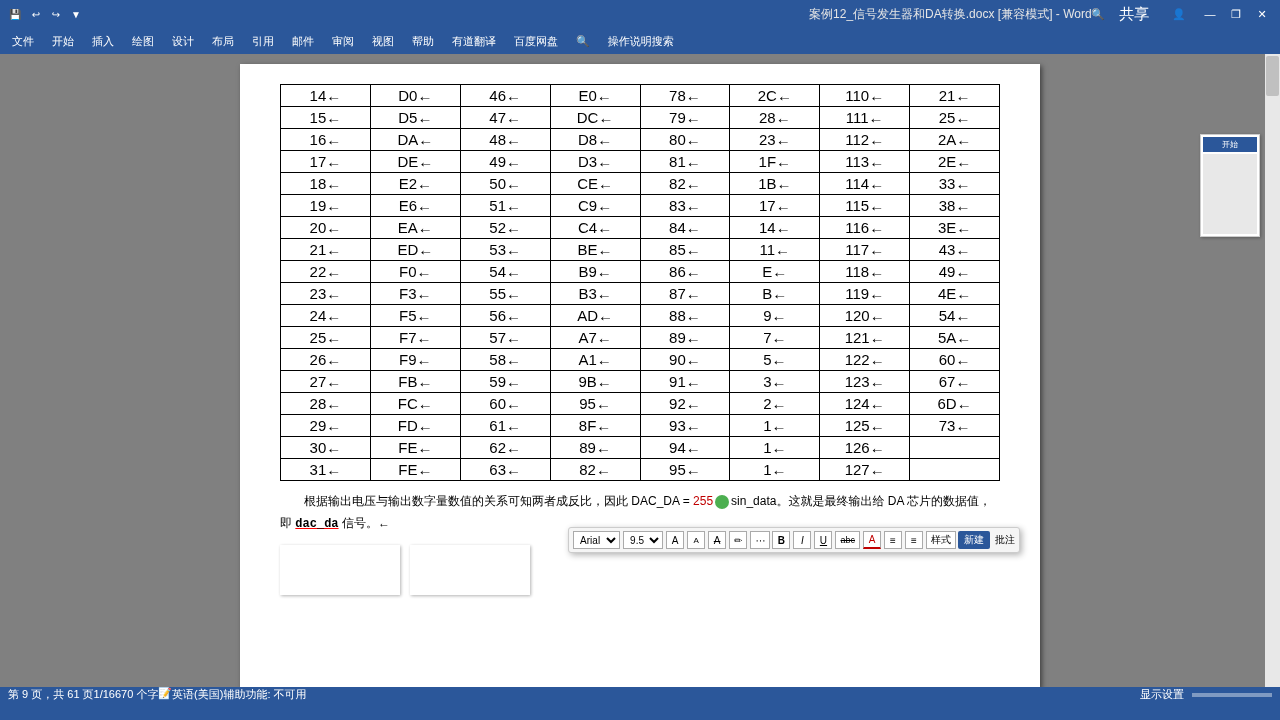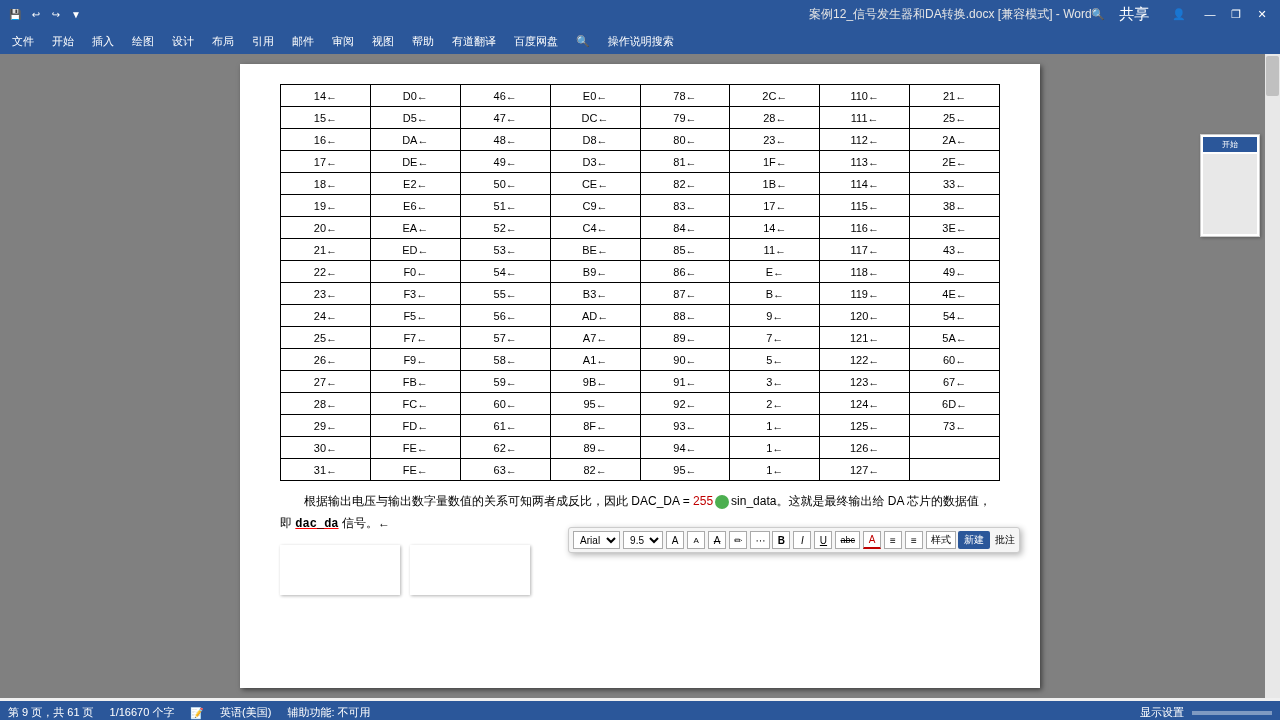--- a/index.html
+++ b/index.html
@@ -56,21 +56,21 @@
       min-height: 600px;
       box-shadow: 2px 2px 5px rgba(0,0,0,0.5);
       padding: 20px 40px;
       overflow: hidden;
     }
 
     
     table {
       border-collapse: collapse;
       width: 100%;
-      font-size: 11px;
+      font-size: 15px;
     }
     td {
       border: 1px solid #000;
       padding: 2px 6px;
       text-align: center;
       min-width: 60px;
       height: 22px;
     }
 
     
@@ -140,28 +140,27 @@
       color: white;
       border: none;
       padding: 2px 6px;
       font-size: 10px;
       cursor: pointer;
       border-radius: 2px;
     }
 
     
     #statusbar {
-      height: 19px;
+      height: 33px;
       background: #2b579a;
       display: flex;
-      align-items: flex-end;
+      align-items: flex-start;
       padding: 0 8px;
       color: white;
       font-size: 11px;
-      gap: 16px;
       position: absolute;
       bottom: 0;
       left: 0;
       right: 0;
     }
     .status-item { font-size: 11px; color: white; }
     .status-right { margin-left: auto; display: flex; gap: 8px; align-items: center; }
     .zoom-slider { width: 80px; height: 4px; background: rgba(255,255,255,0.4); }
 
     

